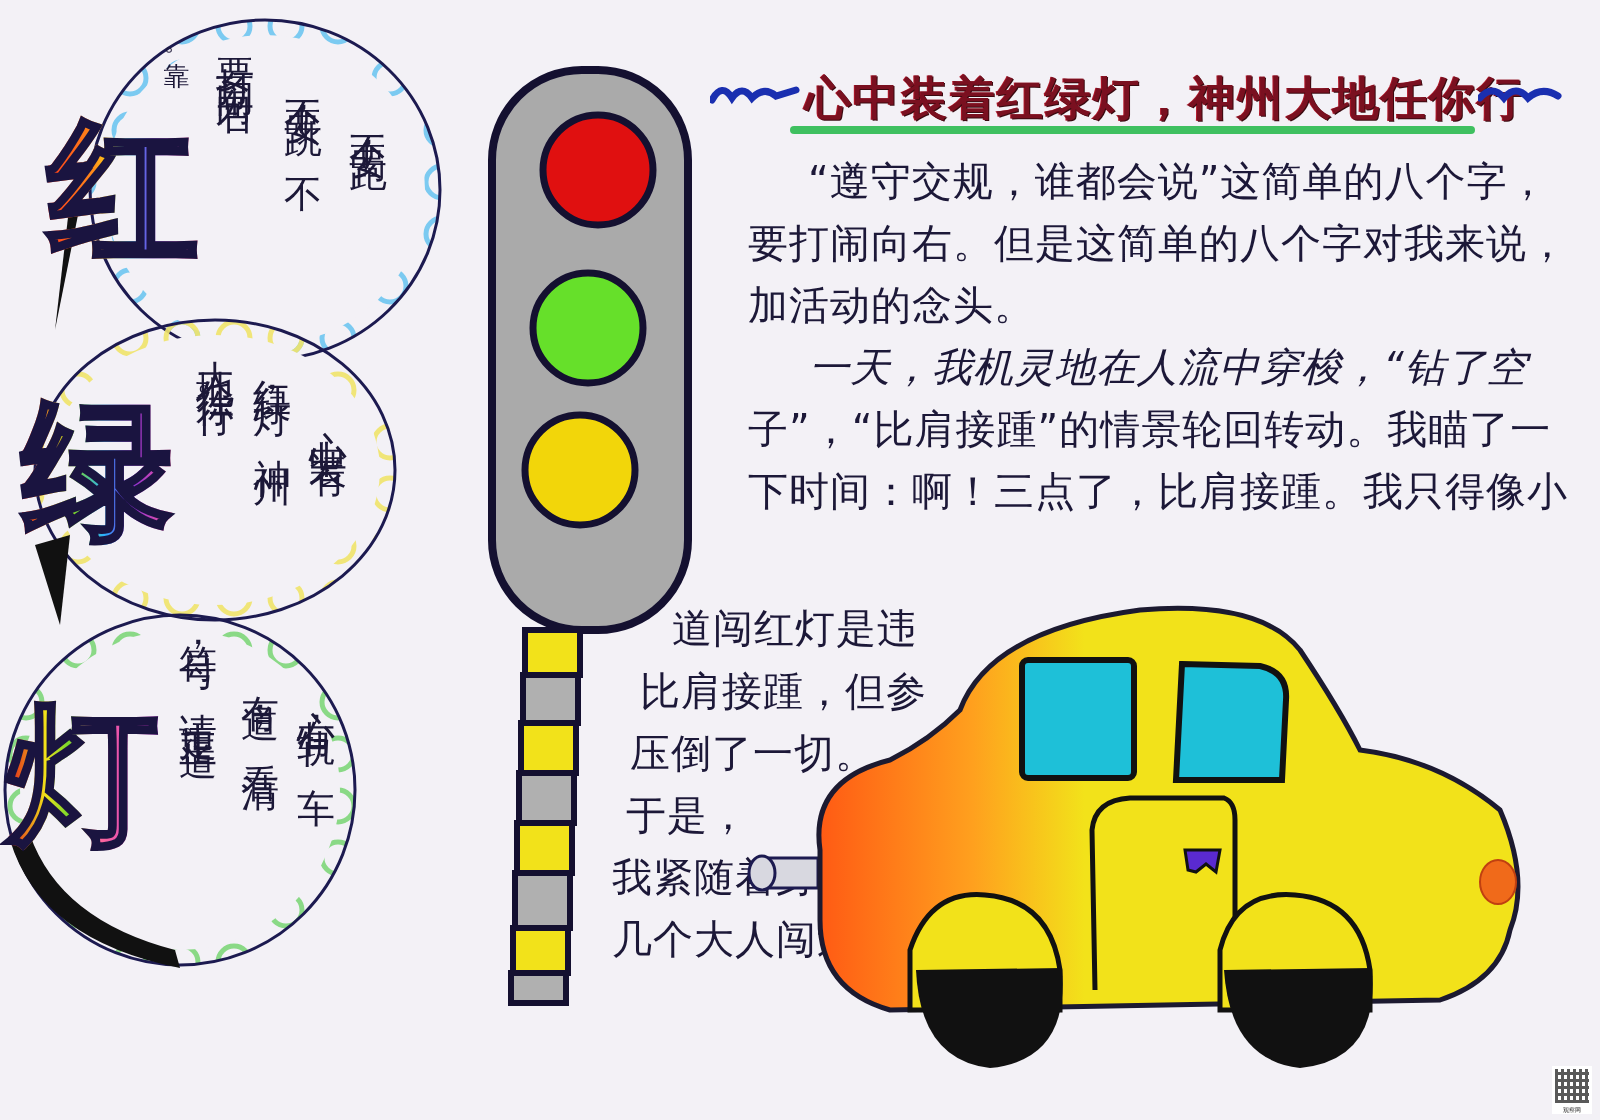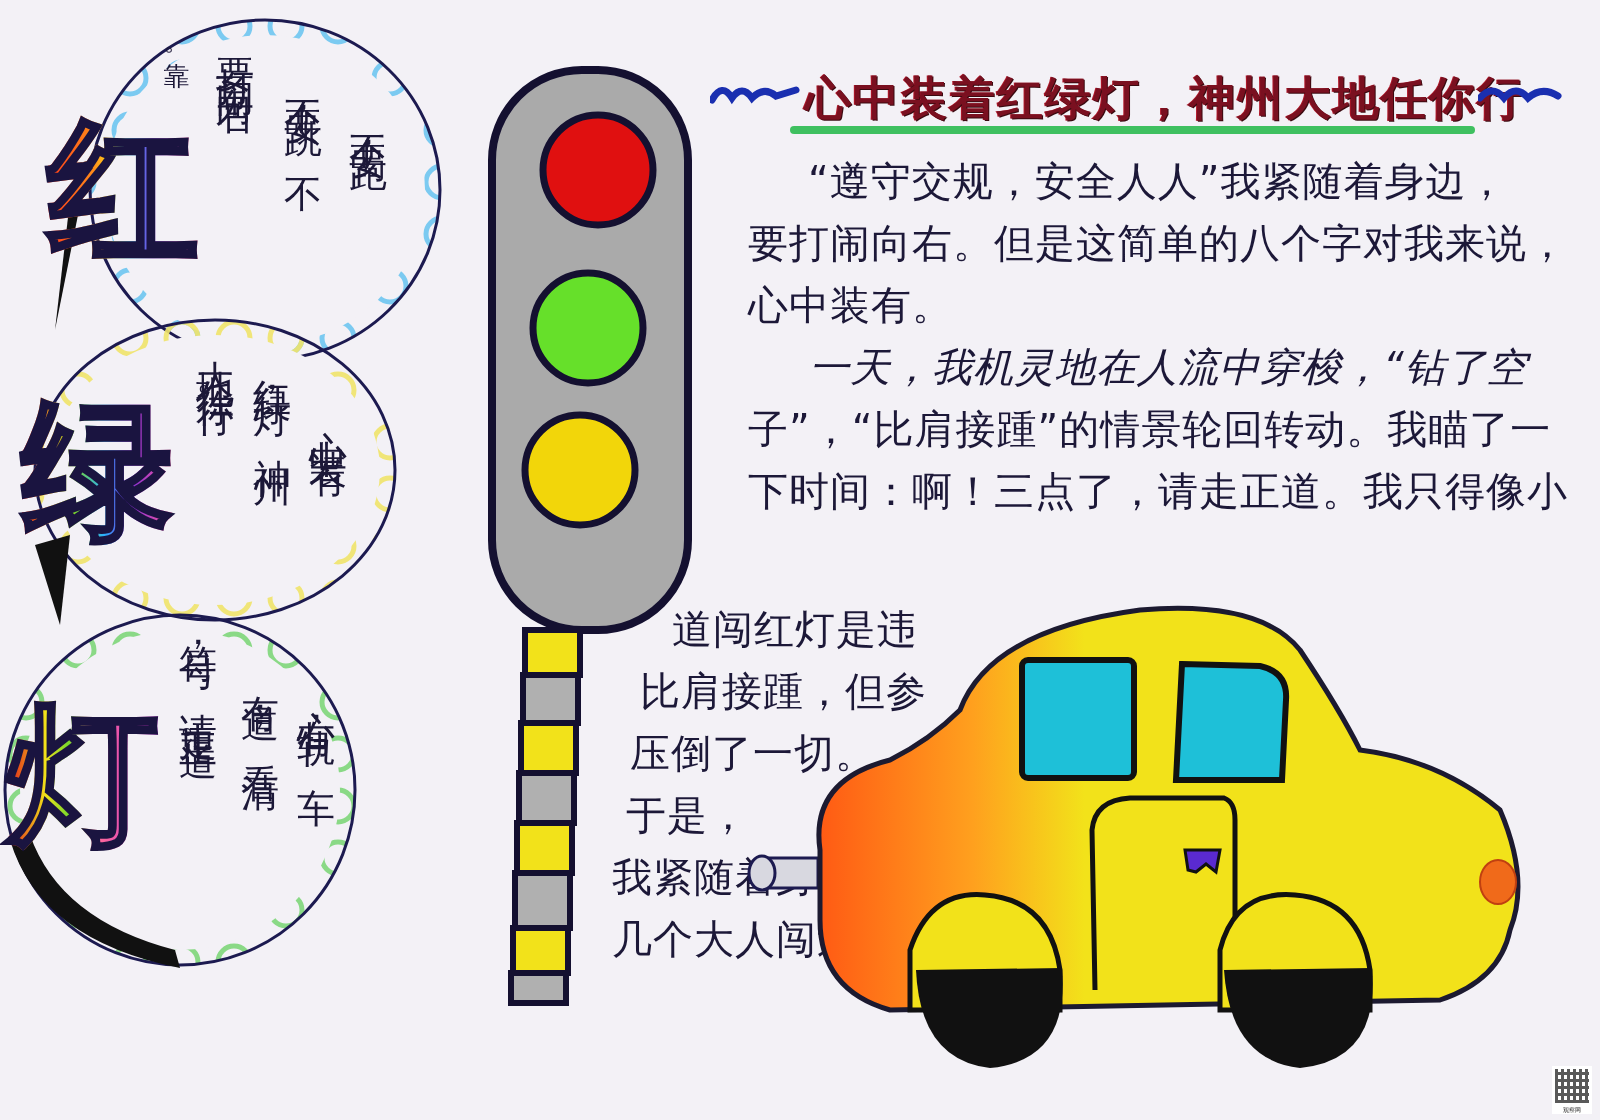--- a/index.html
+++ b/index.html
@@ -129,30 +129,30 @@
     <path d="M2 22 Q12 4 22 20 Q32 6 42 20 Q54 8 66 18 L86 12" stroke="#1a2fb0" stroke-width="7" fill="none" stroke-linecap="round"></path>
   </svg>
   <div id="title-text">心中装着红绿灯，神州大地任你行</div>
   <div id="title-underline"></div>
   <svg class="abs" style="left:768px;top:16px" width="90" height="30" viewBox="0 0 90 30">
     <path d="M2 20 Q14 6 26 20 Q38 6 50 20 Q64 8 80 18" stroke="#1a2fb0" stroke-width="7" fill="none" stroke-linecap="round"></path>
   </svg>
 </div>
 
 <div class="abs" style="left:748px;top:150px;">
-  <div class="hand" style="padding-left:60px;">“遵守交规，安全人人”我紧随着身边，</div>
+  <div class="hand" style="padding-left:60px;">“遵守交规，谁都会说”这简单的八个字，</div>
   <div class="hand">要打闹向右。但是这简单的八个字对我来说，</div>
-  <div class="hand">心中装有。</div>
+  <div class="hand">加活动的念头。</div>
   <div class="hand" style="padding-left:20px;font-style:italic;">　一天，我机灵地在人流中穿梭，“钻了空</div>
   <div class="hand">子”，“比肩接踵”的情景轮回转动。我瞄了一</div>
-  <div class="hand">下时间：啊！三点了，请走正道。我只得像小</div>
+  <div class="hand">下时间：啊！三点了，比肩接踵。我只得像小</div>
 </div>
 
 <div class="abs" style="left:612px;top:598px;">
-  <div class="hand" style="padding-left:60px;">道闯红灯是违</div>
+  <div class="hand" style="padding-left:60px;font-family:Liberation Serif, serif;">道闯红灯是违</div>
   <div class="hand" style="padding-left:28px;">比肩接踵，但参</div>
   <div class="hand" style="padding-left:18px;">压倒了一切。</div>
   <div class="hand" style="padding-left:14px;">于是，</div>
   <div class="hand" style="padding-left:0;">我紧随着身边</div>
   <div class="hand" style="padding-left:0;">几个大人闯过红灯。</div>
 </div>
 
 <svg class="abs" style="left:740px;top:590px" width="800" height="500" viewBox="0 0 800 500">
   <defs>
     <linearGradient id="carBody" x1="0" x2="1" y1="0" y2="0">

